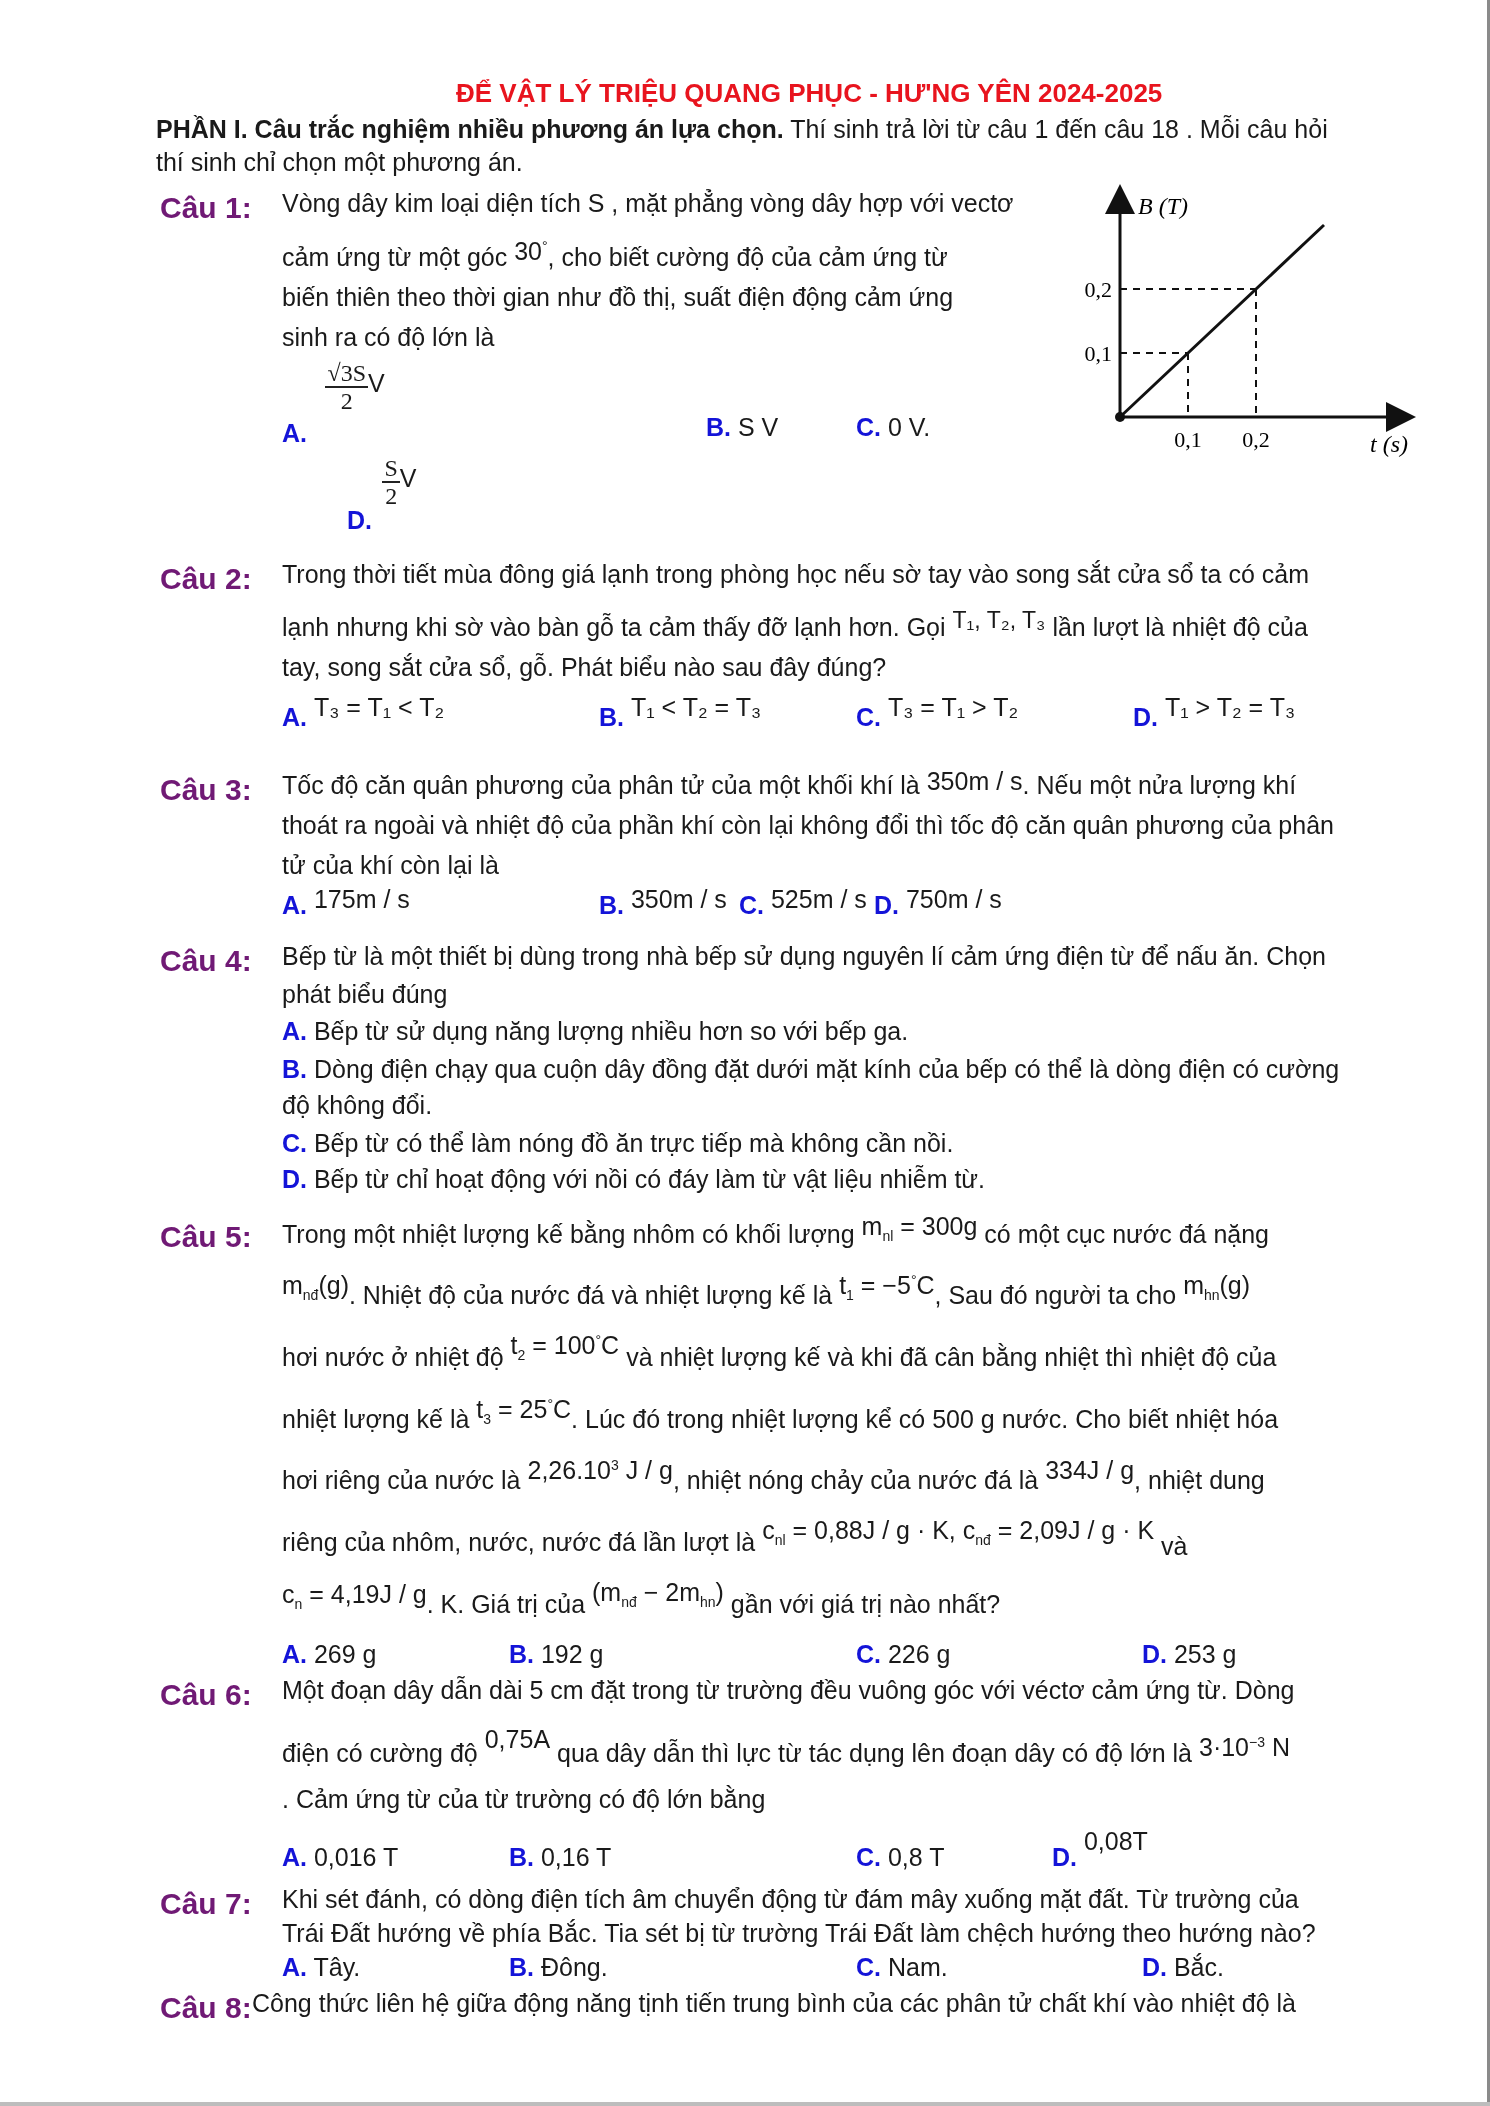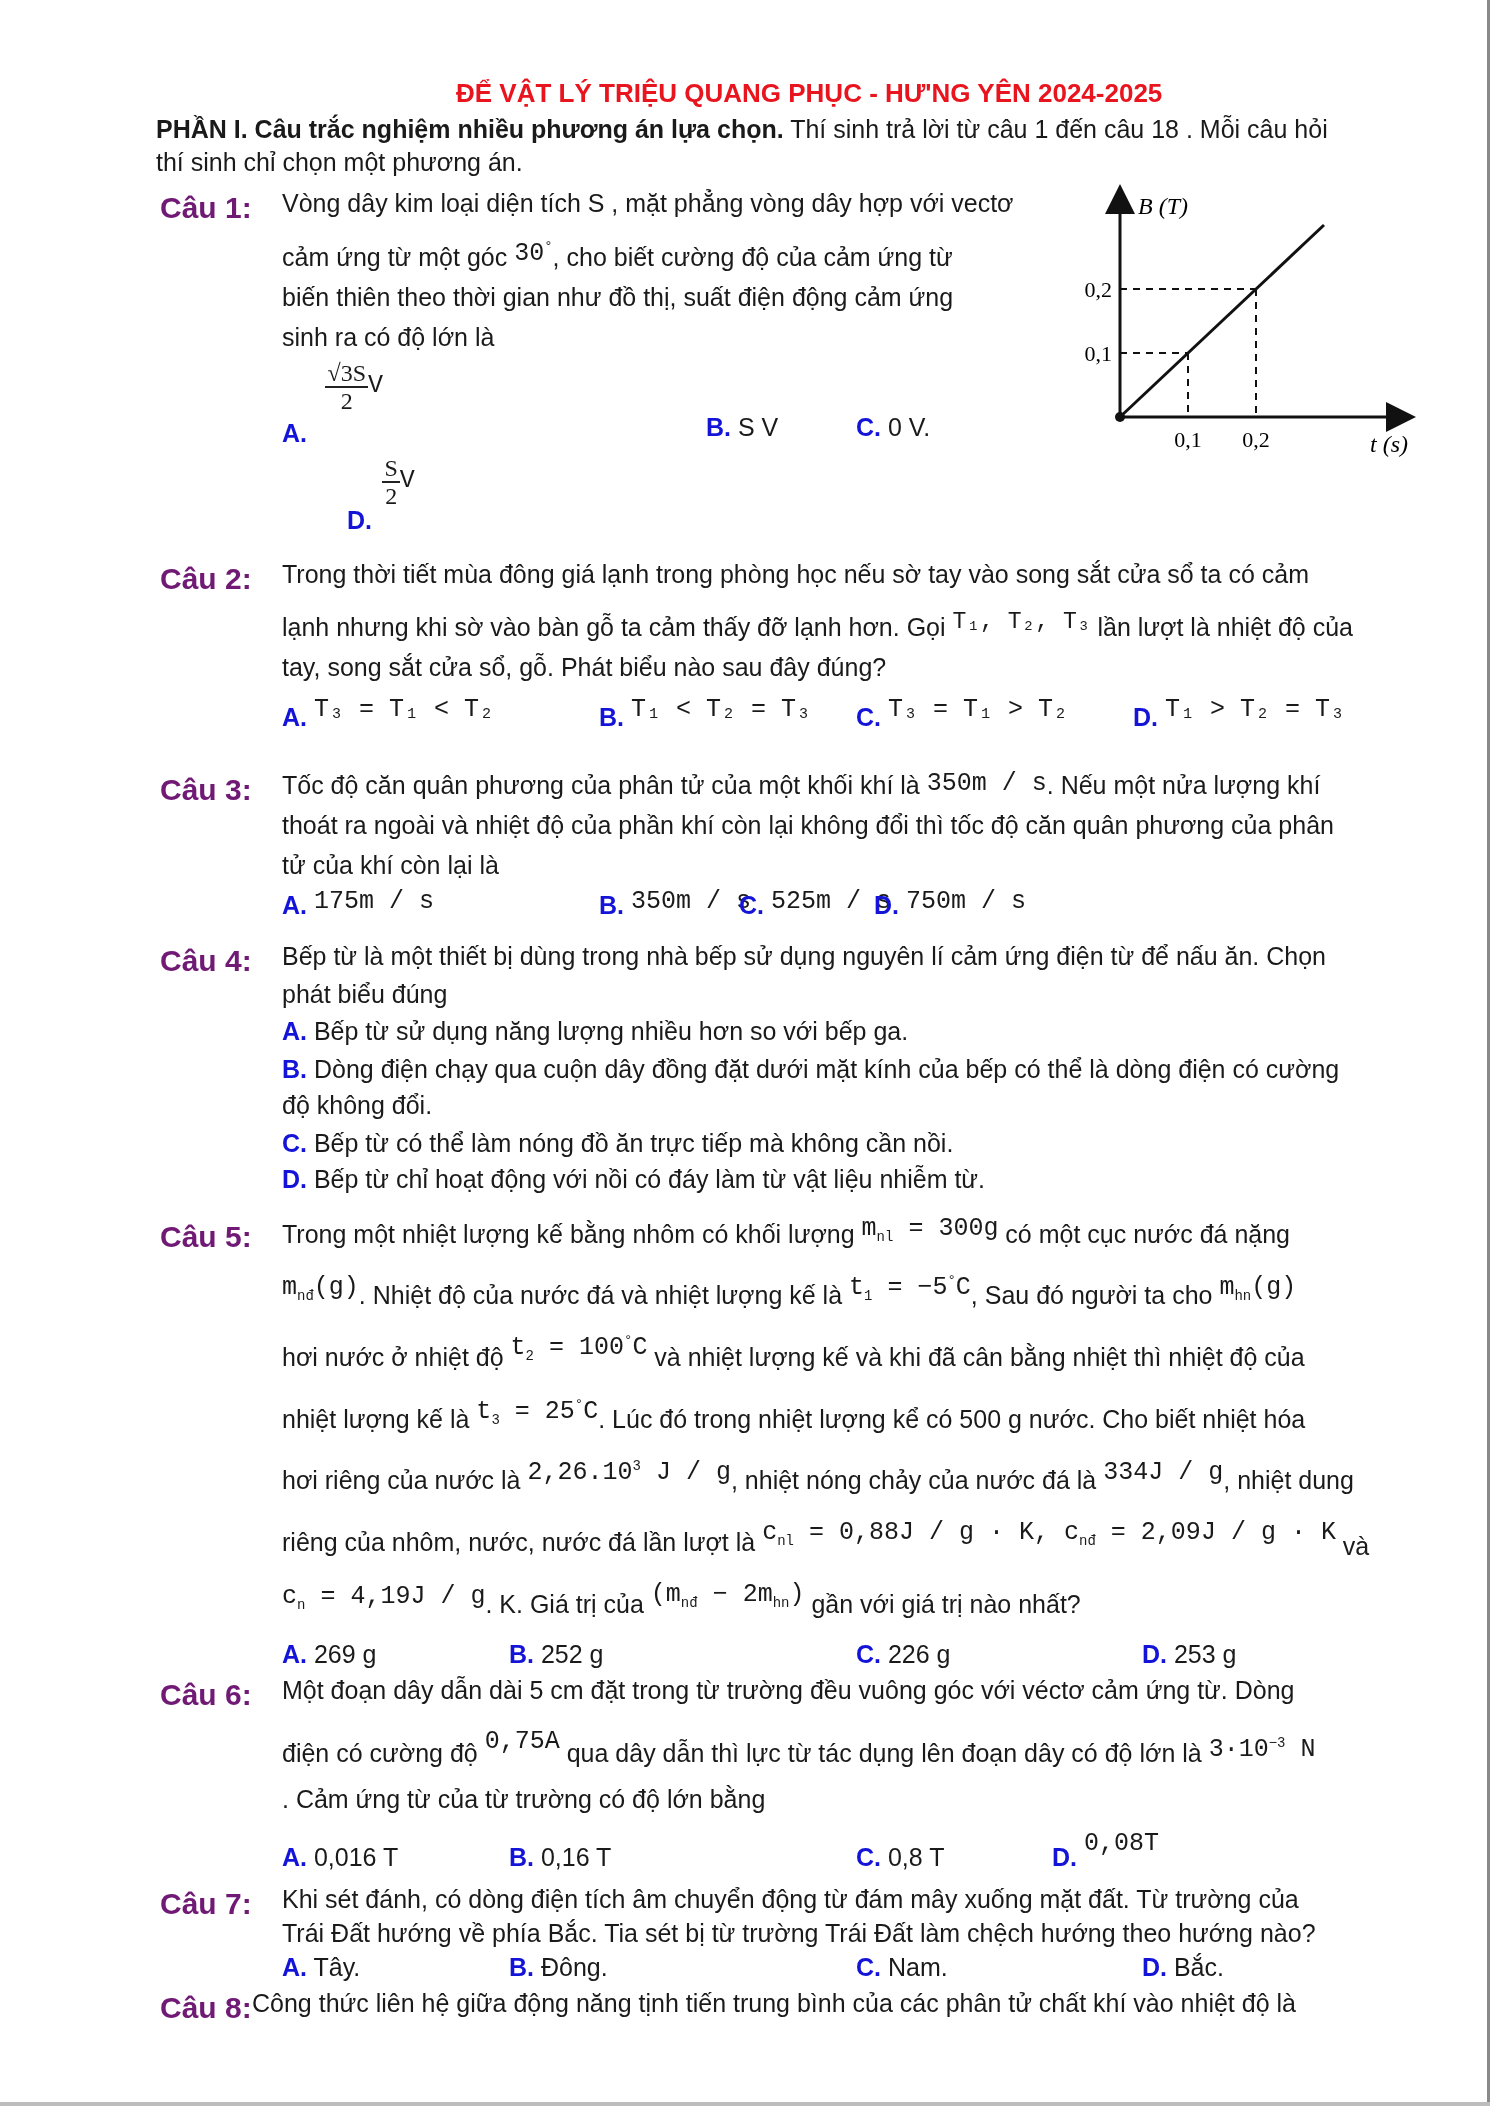--- a/index.html
+++ b/index.html
@@ -8,21 +8,21 @@
     font-family: "Liberation Sans", "DejaVu Sans", sans-serif; color: #1a1a1a;
   }
   .page-border-right { position: absolute; left: 1487px; top: 0; width: 3px; height: 2106px; background: #8a8a8a; }
   .page-border-bottom { position: absolute; left: 0; top: 2102px; width: 1490px; height: 4px; background: #bdbdbd; }
   .abs { position: absolute; white-space: nowrap; }
   .t { font-size: 25px; line-height: 1; margin-left: 12px; }
   .title { color: #e8141e; font-weight: bold; font-size: 26px; }
   .bold { font-weight: bold; }
   .qlabel { color: #701a75; font-weight: bold; font-size: 30px; }
   .opt { color: #1414d8; font-weight: bold; }
-  .math { font-family: Liberation Mono, monospace; font-size: 25px; }
+  .math { font-family: Liberation Sans, sans-serif; font-size: 25px; }
   .math sub { font-size: 14px; }
   .math sup { font-size: 14px; }
   .frac { display: inline-flex; flex-direction: column; align-items: center; vertical-align: middle; font-family: "Liberation Serif", serif; font-size: 24px; line-height: 1.1; }
   .frac .num { border-bottom: 2px solid #222; padding: 0 2px; }
   .frac .den { padding: 0 2px; }
   svg text { font-family: "Liberation Serif", "DejaVu Serif", serif; }
 </style>
 </head>
 <body>
 
@@ -148,21 +148,21 @@
   <span>riêng của nhôm, nước, nước đá lần lượt là</span>
   <span class="math" style="position:relative; top:-12px;"><span>c</span><sub>nl</sub><span> = 0,88J / g · K, c</span><sub>nđ</sub><span> = 2,09J / g · K</span></span>
   <span style="position:relative; top:4px;">và</span>
 </div>
 <div class="abs t" style="left:270px; top:1592px;">
   <span class="math" style="position:relative; top:-10px;"><span>c</span><sub>n</sub><span> = 4,19J / g</span></span><span>. K. Giá trị của</span>
   <span class="math" style="position:relative; top:-12px;"><span>(m</span><sub>nđ</sub><span> − 2m</span><sub>hn</sub><span>)</span></span>
   <span>gần với giá trị nào nhất?</span>
 </div>
 <div class="abs t" style="left:270px; top:1642px;"><span class="opt">A.</span><span> 269 g</span></div>
-<div class="abs t" style="left:497px; top:1642px;"><span class="opt">B.</span><span> 252 g</span></div>
+<div class="abs t" style="left:497px; top:1642px;"><span class="opt">B.</span><span> 192 g</span></div>
 <div class="abs t" style="left:844px; top:1642px;"><span class="opt">C.</span><span> 226 g</span></div>
 <div class="abs t" style="left:1130px; top:1642px;"><span class="opt">D.</span><span> 253 g</span></div>
 
 <div class="abs qlabel" style="left:160px; top:1678px;">Câu 6:</div>
 <div class="abs t" style="left:270px; top:1678px;">Một đoạn dây dẫn dài 5 cm đặt trong từ trường đều vuông góc với véctơ cảm ứng từ. Dòng</div>
 <div class="abs t" style="left:270px; top:1741px;">
   <span>điện có cường độ</span>
   <span class="math" style="position:relative; top:-14px;">0,75A</span>
   <span>qua dây dẫn thì lực từ tác dụng lên đoạn dây có độ lớn là</span>
   <span class="math" style="position:relative; top:-6px;"><span>3·10</span><sup>−3</sup><span> N</span></span>

